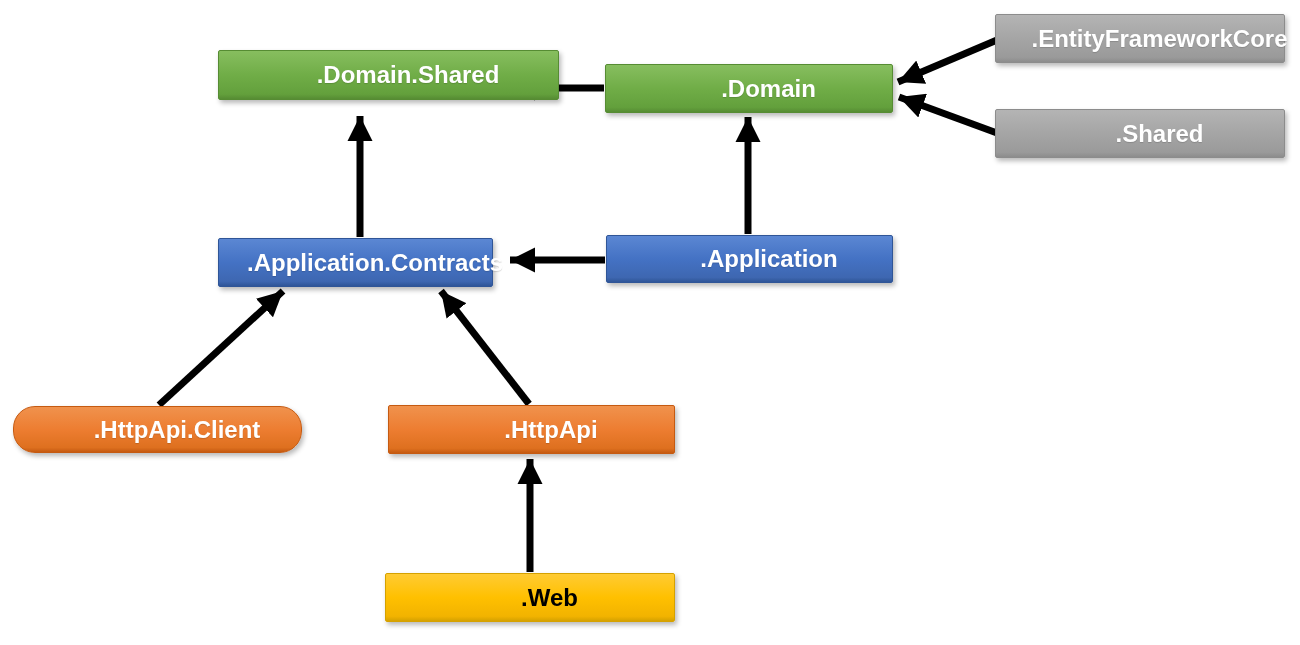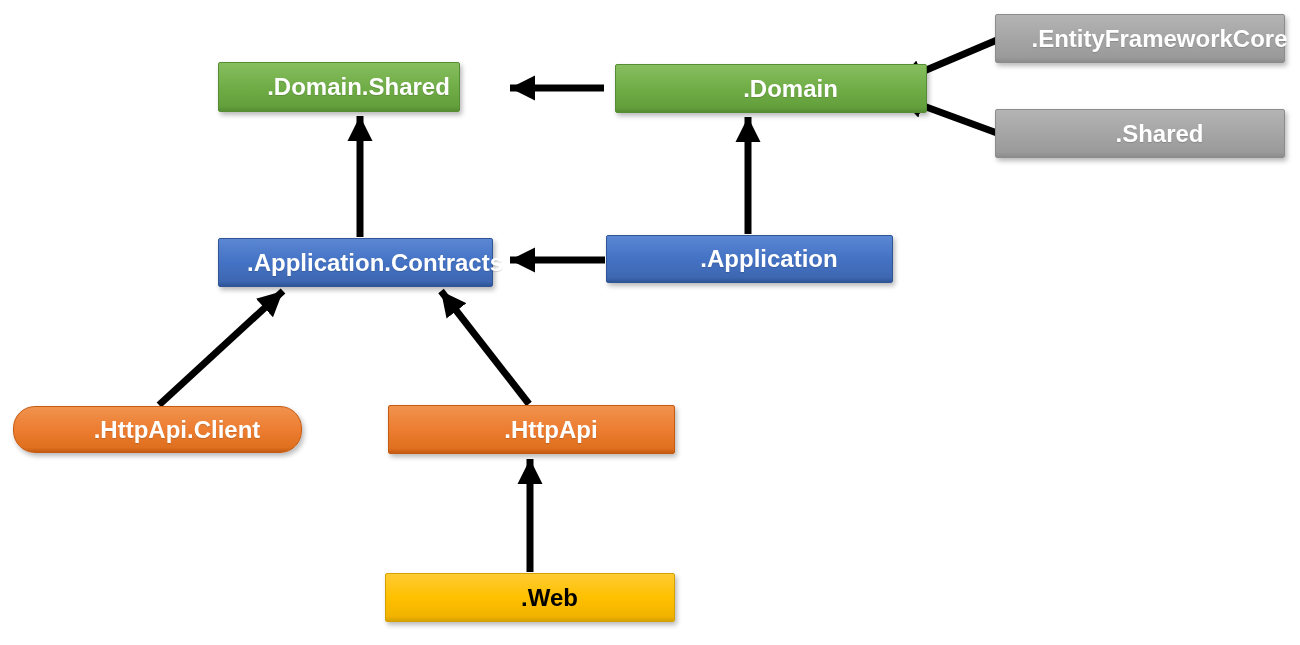--- a/index.html
+++ b/index.html
@@ -57,22 +57,22 @@
         <line x1="748" y1="234" x2="748" y2="117" stroke="#000000" stroke-width="7" marker-end="url(#arrowhead)"></line>
         <line x1="605" y1="260" x2="510" y2="260" stroke="#000000" stroke-width="7" marker-end="url(#arrowhead)"></line>
         <line x1="997" y1="40" x2="898" y2="82" stroke="#000000" stroke-width="7" marker-end="url(#arrowhead)"></line>
         <line x1="997" y1="133" x2="899" y2="97" stroke="#000000" stroke-width="7" marker-end="url(#arrowhead)"></line>
         <line x1="159" y1="405" x2="283" y2="291" stroke="#000000" stroke-width="7" marker-end="url(#arrowhead)"></line>
         <line x1="529" y1="404" x2="441" y2="291" stroke="#000000" stroke-width="7" marker-end="url(#arrowhead)"></line>
         <line x1="530" y1="572" x2="530" y2="459" stroke="#000000" stroke-width="7" marker-end="url(#arrowhead)"></line>
       </g>
   </svg>
   <div id="nodes-layer">
-      <div class="node" style="left: 218px; top: 62px; width: 242px; height: 50px; background: linear-gradient(rgb(135, 190, 95) 0%, rgb(112, 173, 71) 50%, rgb(99, 160, 60) 90%, rgb(86, 140, 51) 100%); border-color: rgb(86, 140, 51); color: rgb(255, 255, 255);">.Domain.Shared</div>
-      <div class="node" style="left: 605px; top: 64px; width: 312px; height: 49px; background: linear-gradient(rgb(135, 190, 95) 0%, rgb(112, 173, 71) 50%, rgb(99, 160, 60) 90%, rgb(86, 140, 51) 100%); border-color: rgb(86, 140, 51); color: rgb(255, 255, 255); margin-left: 10px;">.Domain</div>
+      <div class="node" style="left: 218px; top: 50px; width: 341px; height: 50px; background: linear-gradient(rgb(135, 190, 95) 0%, rgb(112, 173, 71) 50%, rgb(99, 160, 60) 90%, rgb(86, 140, 51) 100%); border-color: rgb(86, 140, 51); color: rgb(255, 255, 255);">.Domain.Shared</div>
+      <div class="node" style="left: 605px; top: 64px; width: 288px; height: 49px; background: linear-gradient(rgb(135, 190, 95) 0%, rgb(112, 173, 71) 50%, rgb(99, 160, 60) 90%, rgb(86, 140, 51) 100%); border-color: rgb(86, 140, 51); color: rgb(255, 255, 255);">.Domain</div>
       <div class="node" style="left: 995px; top: 14px; width: 290px; height: 49px; background: linear-gradient(rgb(180, 180, 180) 0%, rgb(165, 165, 165) 50%, rgb(154, 154, 154) 90%, rgb(140, 140, 140) 100%); border-color: rgb(140, 140, 140); color: rgb(255, 255, 255);">.EntityFrameworkCore</div>
       <div class="node" style="left: 995px; top: 109px; width: 290px; height: 49px; background: linear-gradient(rgb(180, 180, 180) 0%, rgb(165, 165, 165) 50%, rgb(154, 154, 154) 90%, rgb(140, 140, 140) 100%); border-color: rgb(140, 140, 140); color: rgb(255, 255, 255);">.Shared</div>
       <div class="node" style="left: 218px; top: 238px; width: 275px; height: 49px; background: linear-gradient(rgb(91, 135, 211) 0%, rgb(68, 114, 196) 50%, rgb(62, 103, 177) 90%, rgb(47, 85, 151) 100%); border-color: rgb(47, 85, 151); color: rgb(255, 255, 255);">.Application.Contracts</div>
       <div class="node" style="left: 606px; top: 235px; width: 287px; height: 48px; background: linear-gradient(rgb(91, 135, 211) 0%, rgb(68, 114, 196) 50%, rgb(62, 103, 177) 90%, rgb(47, 85, 151) 100%); border-color: rgb(47, 85, 151); color: rgb(255, 255, 255);">.Application</div>
       <div class="node" style="left: 13px; top: 406px; width: 289px; height: 47px; background: linear-gradient(rgb(240, 146, 77) 0%, rgb(237, 125, 49) 50%, rgb(222, 112, 31) 90%, rgb(197, 90, 17) 100%); border-color: rgb(197, 90, 17); color: rgb(255, 255, 255); border-radius: 22px;">.HttpApi.Client</div>
       <div class="node" style="left: 388px; top: 405px; width: 287px; height: 49px; background: linear-gradient(rgb(240, 146, 77) 0%, rgb(237, 125, 49) 50%, rgb(222, 112, 31) 90%, rgb(197, 90, 17) 100%); border-color: rgb(197, 90, 17); color: rgb(255, 255, 255);">.HttpApi</div>
       <div class="node dark-text" style="left: 385px; top: 573px; width: 290px; height: 49px; background: linear-gradient(rgb(255, 203, 51) 0%, rgb(255, 192, 0) 50%, rgb(242, 179, 0) 90%, rgb(213, 161, 0) 100%); border-color: rgb(213, 161, 0); color: rgb(0, 0, 0);">.Web</div>
     </div>
 </div>
 

